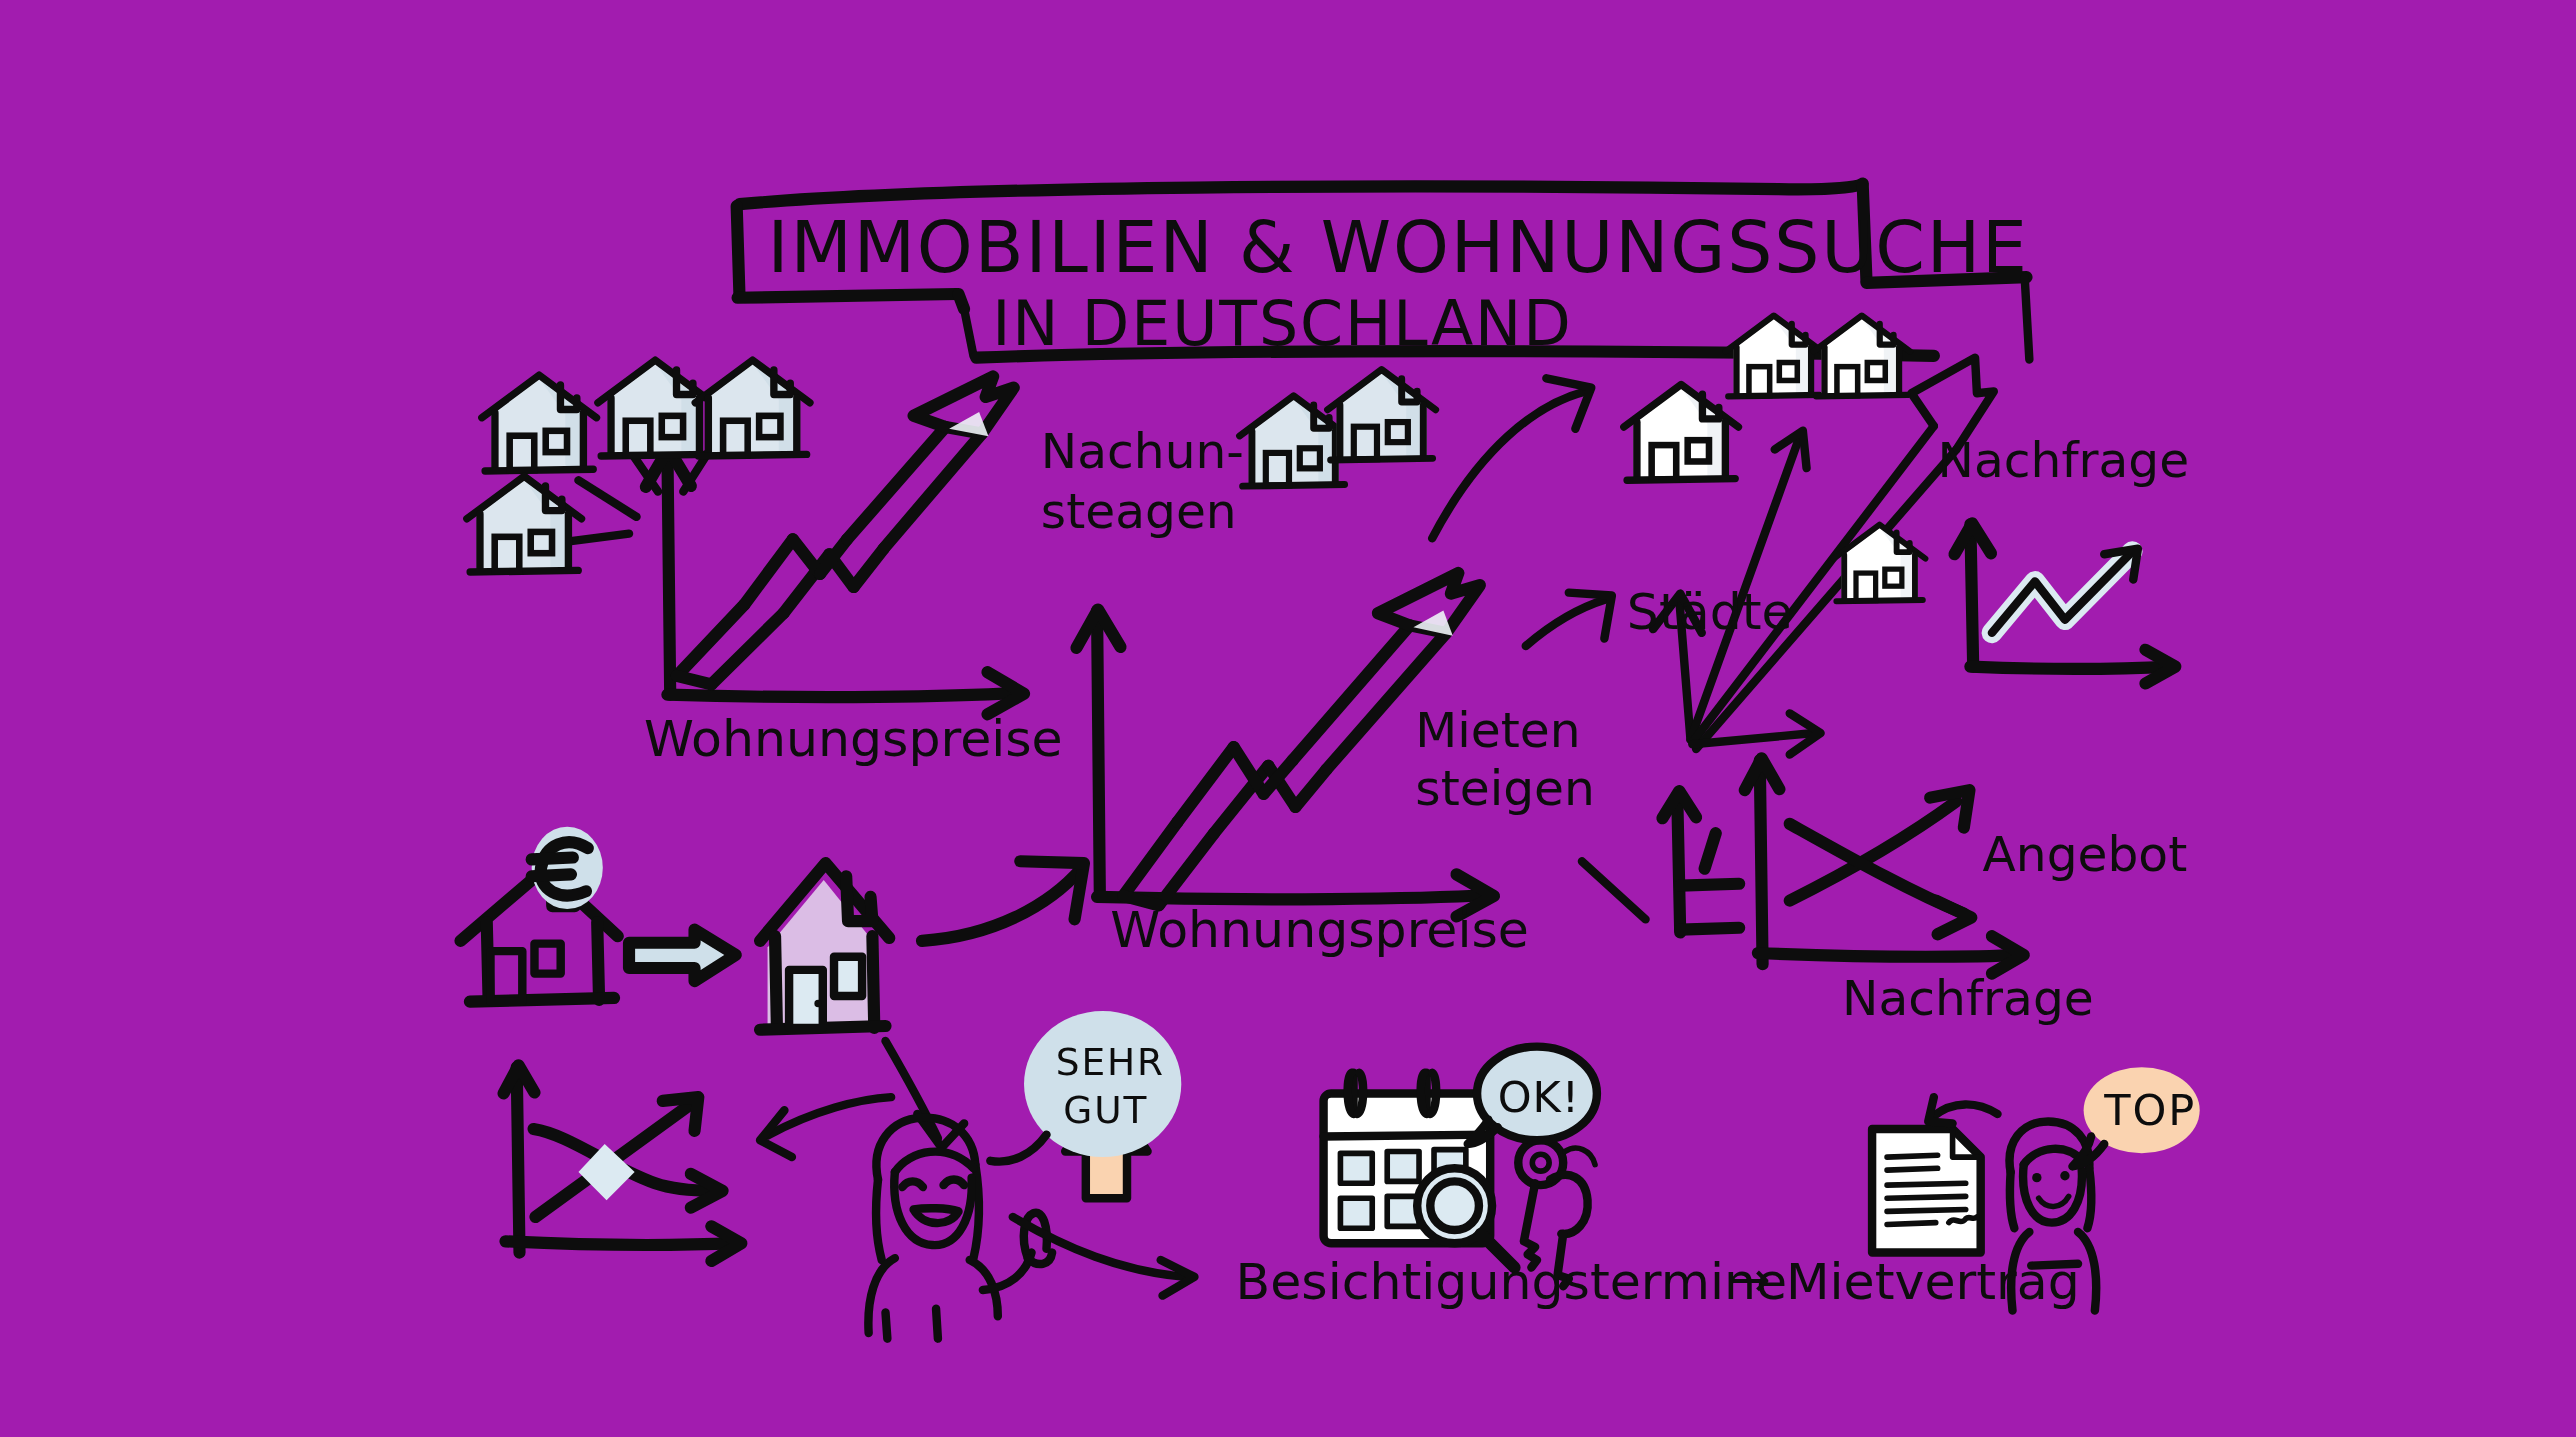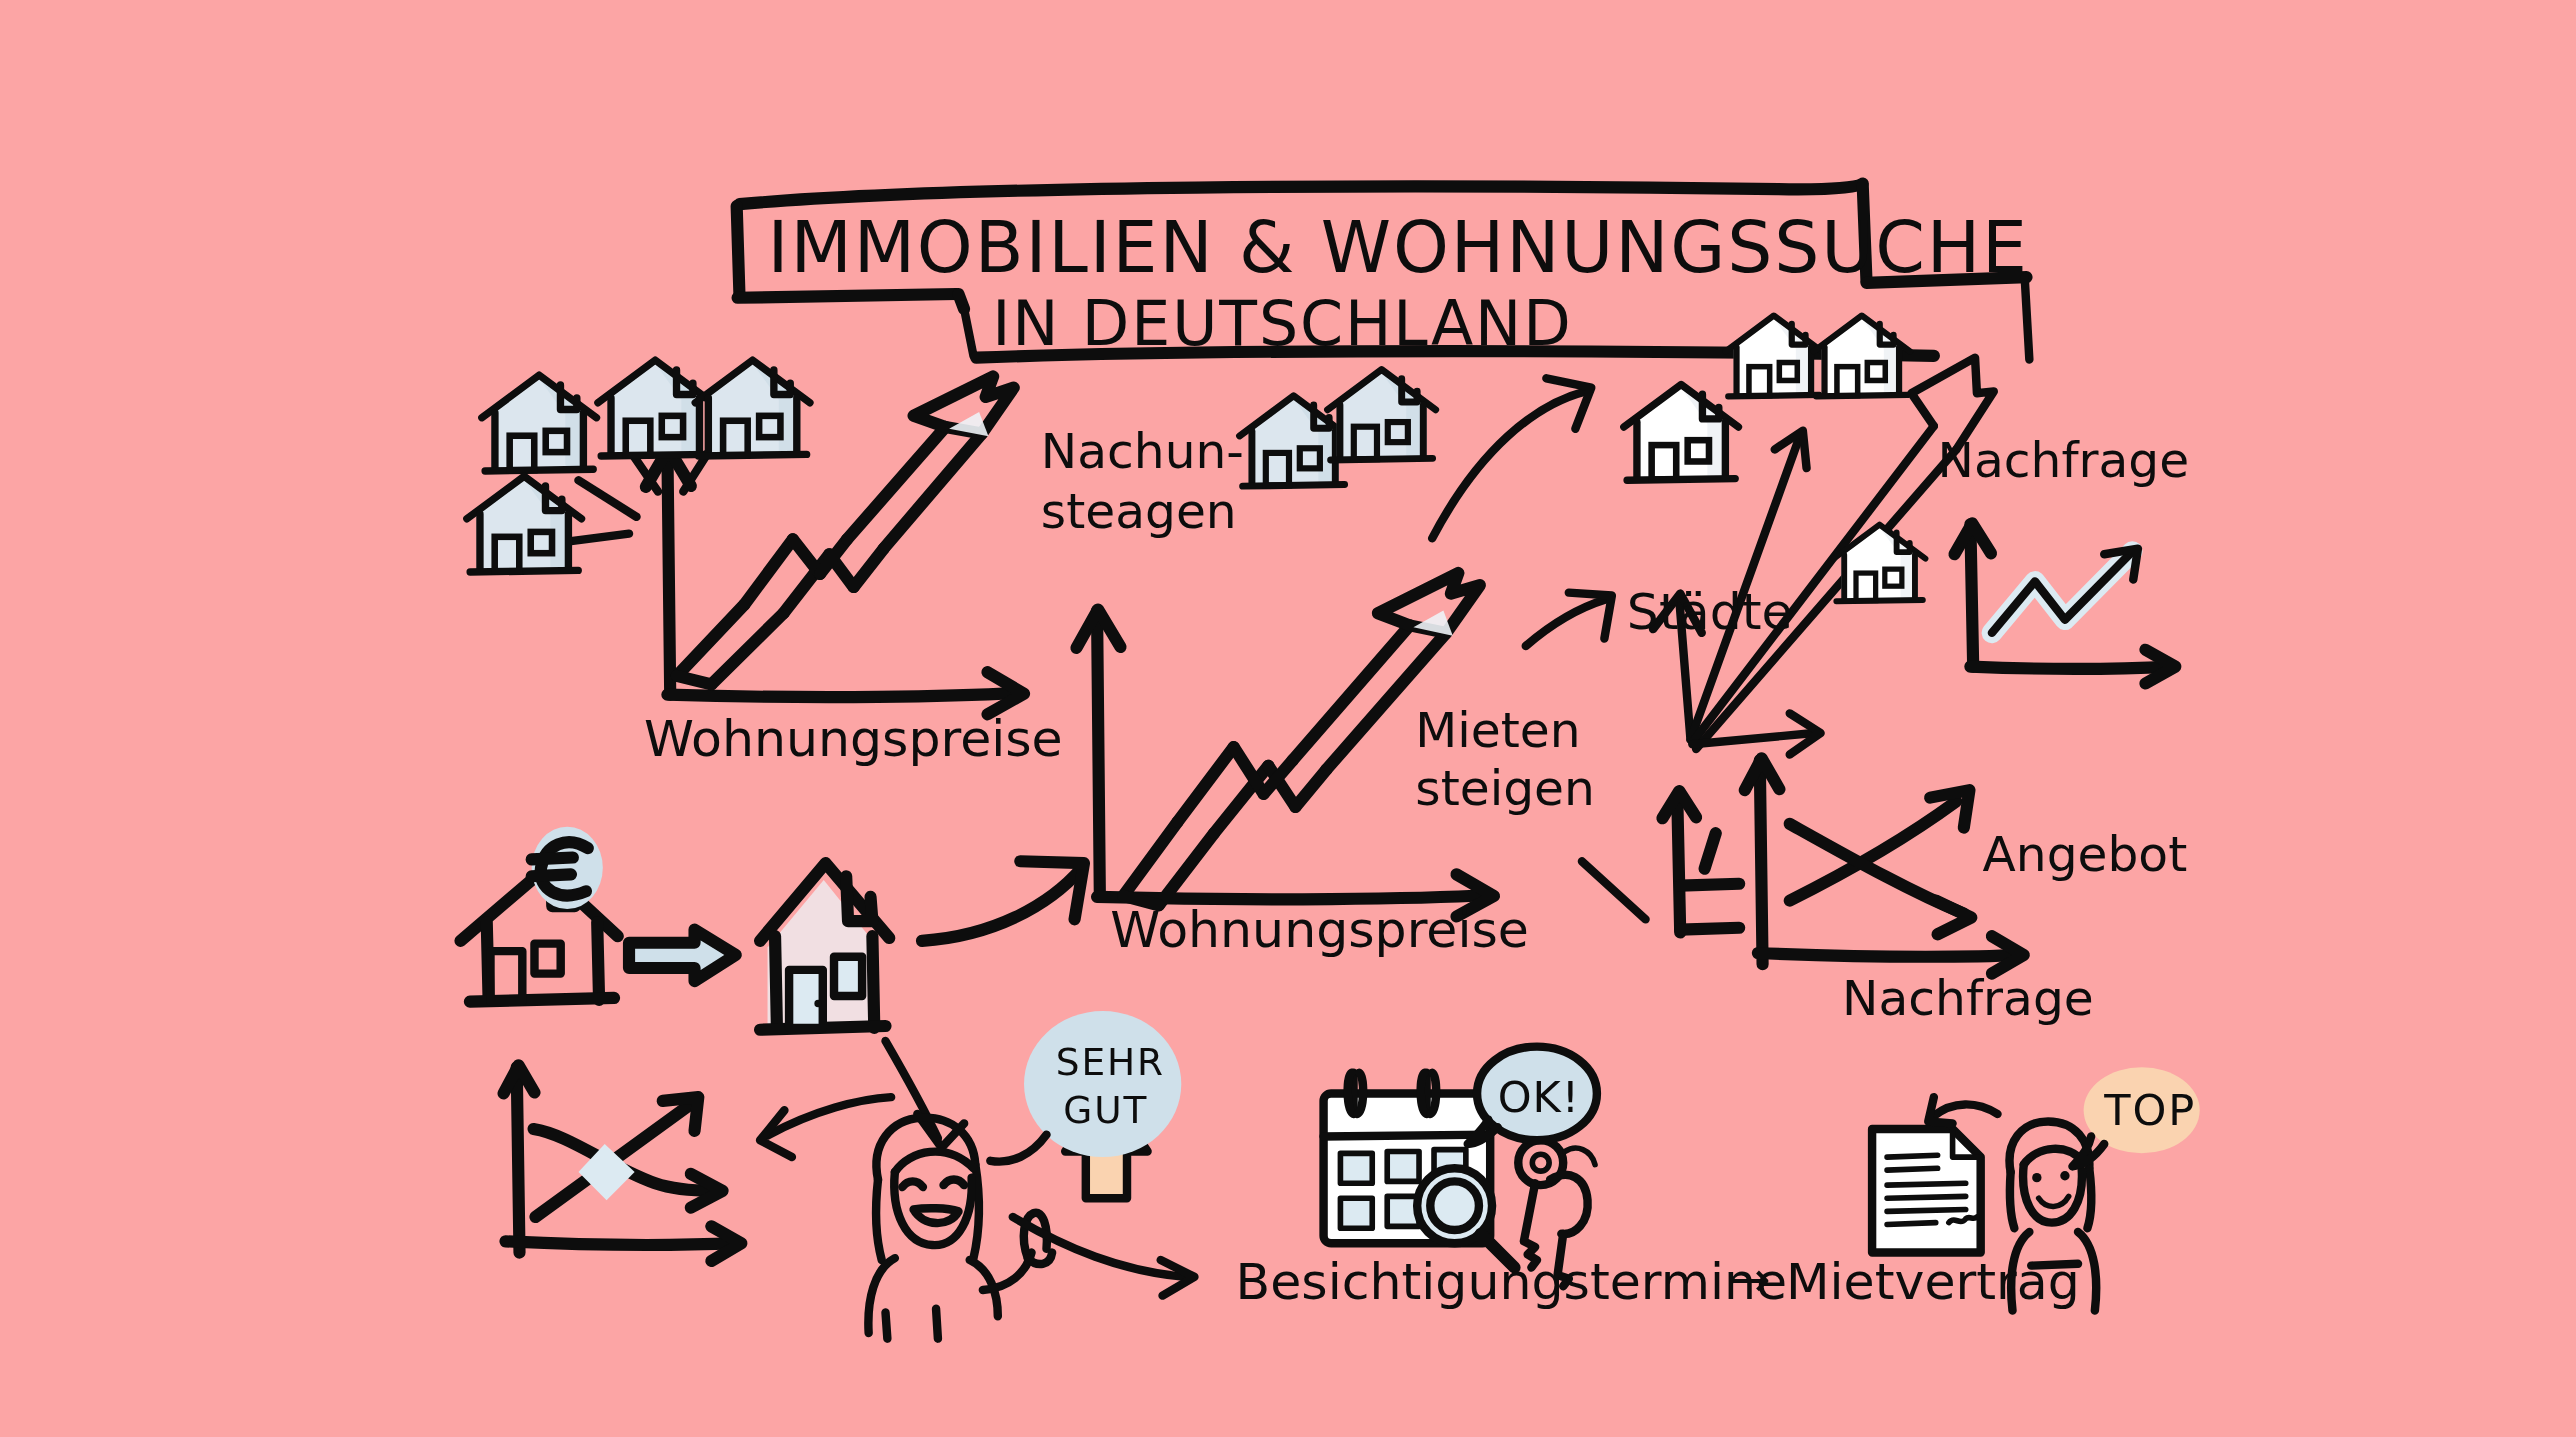--- a/index.html
+++ b/index.html
@@ -1,21 +1,21 @@
 <!DOCTYPE html>
 <html style="font-size:15px"><head>
 <meta charset="utf-8">
 <style>
   html,body{margin:0;padding:0;background:#fff;}
   body{
     width:2576px;height:1438px;overflow:hidden;
     font-family:"Liberation Sans",sans-serif;
     background:#fefefe;
   }
-  #stage{position:relative;width:2576px;height:1438px;background:#fca5a5;}
+  #stage{position:relative;width:2576px;height:1438px;background:#a21caf;}
   svg.layer{position:absolute;left:0;top:0;width:2576px;height:1438px;}
   .ink-thin{fill:none;stroke:#0d0d0d;stroke-width:6;stroke-linecap:round;stroke-linejoin:round;}
   .ink-med{fill:none;stroke:#0d0d0d;stroke-width:9;stroke-linecap:round;stroke-linejoin:round;}
   .ink-thick{fill:none;stroke:#0d0d0d;stroke-width:13;stroke-linecap:round;stroke-linejoin:round;}
   .solid{fill:#0d0d0d;stroke:none;}
   .housefill-pale{fill:#eef3f7;}
   .whitefill{fill:#ffffff;}
   .bluefill{fill:#cfe0ea;}
   .bluefill-soft{fill:#dceaf2;}
   .peachfill{fill:#fad3b0;}

